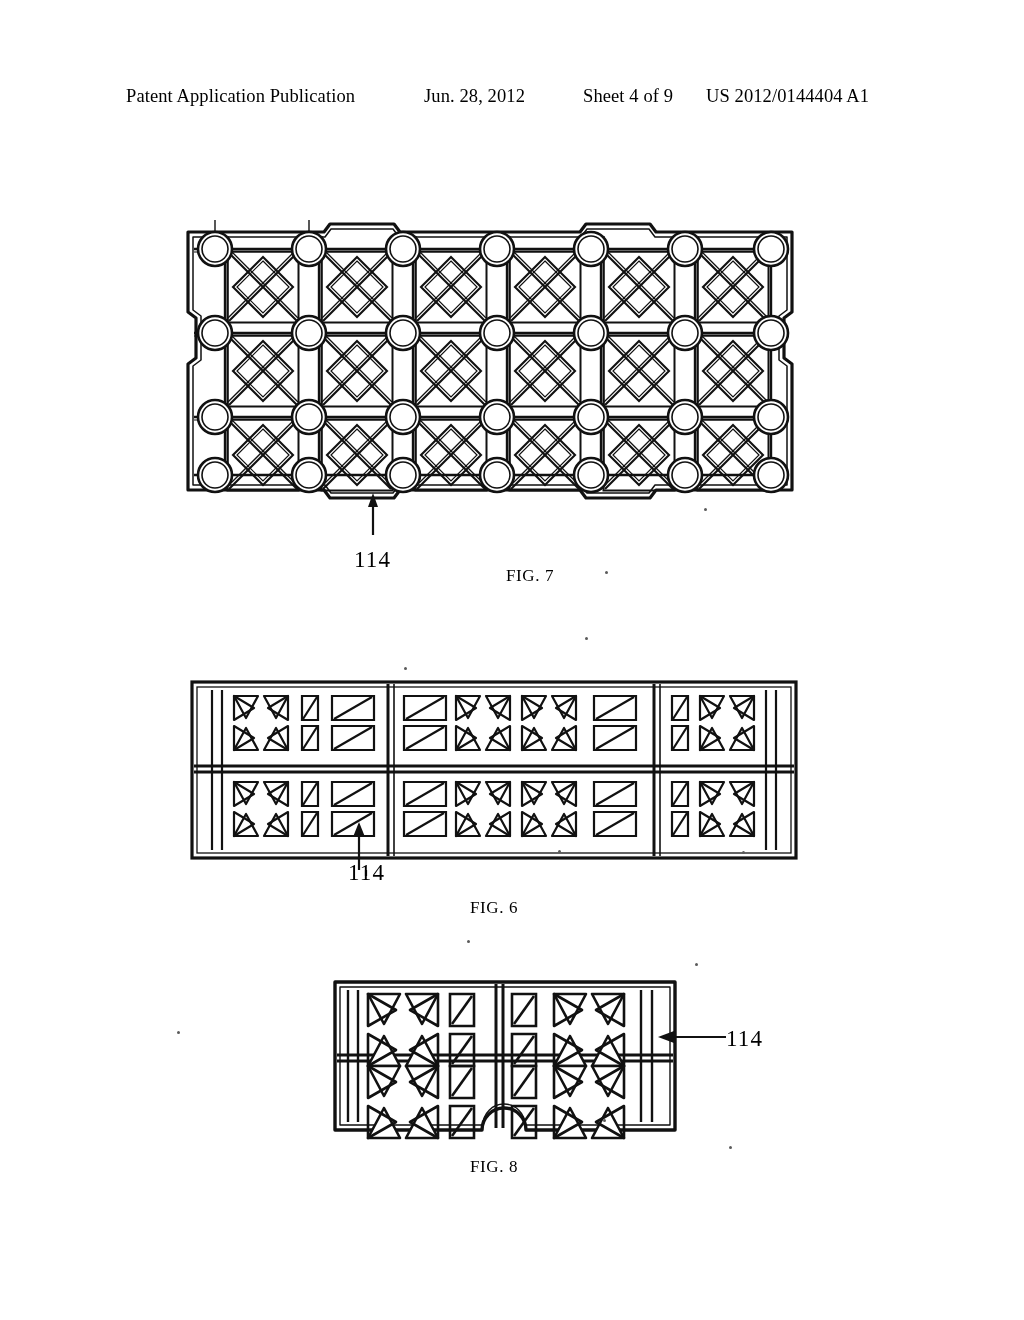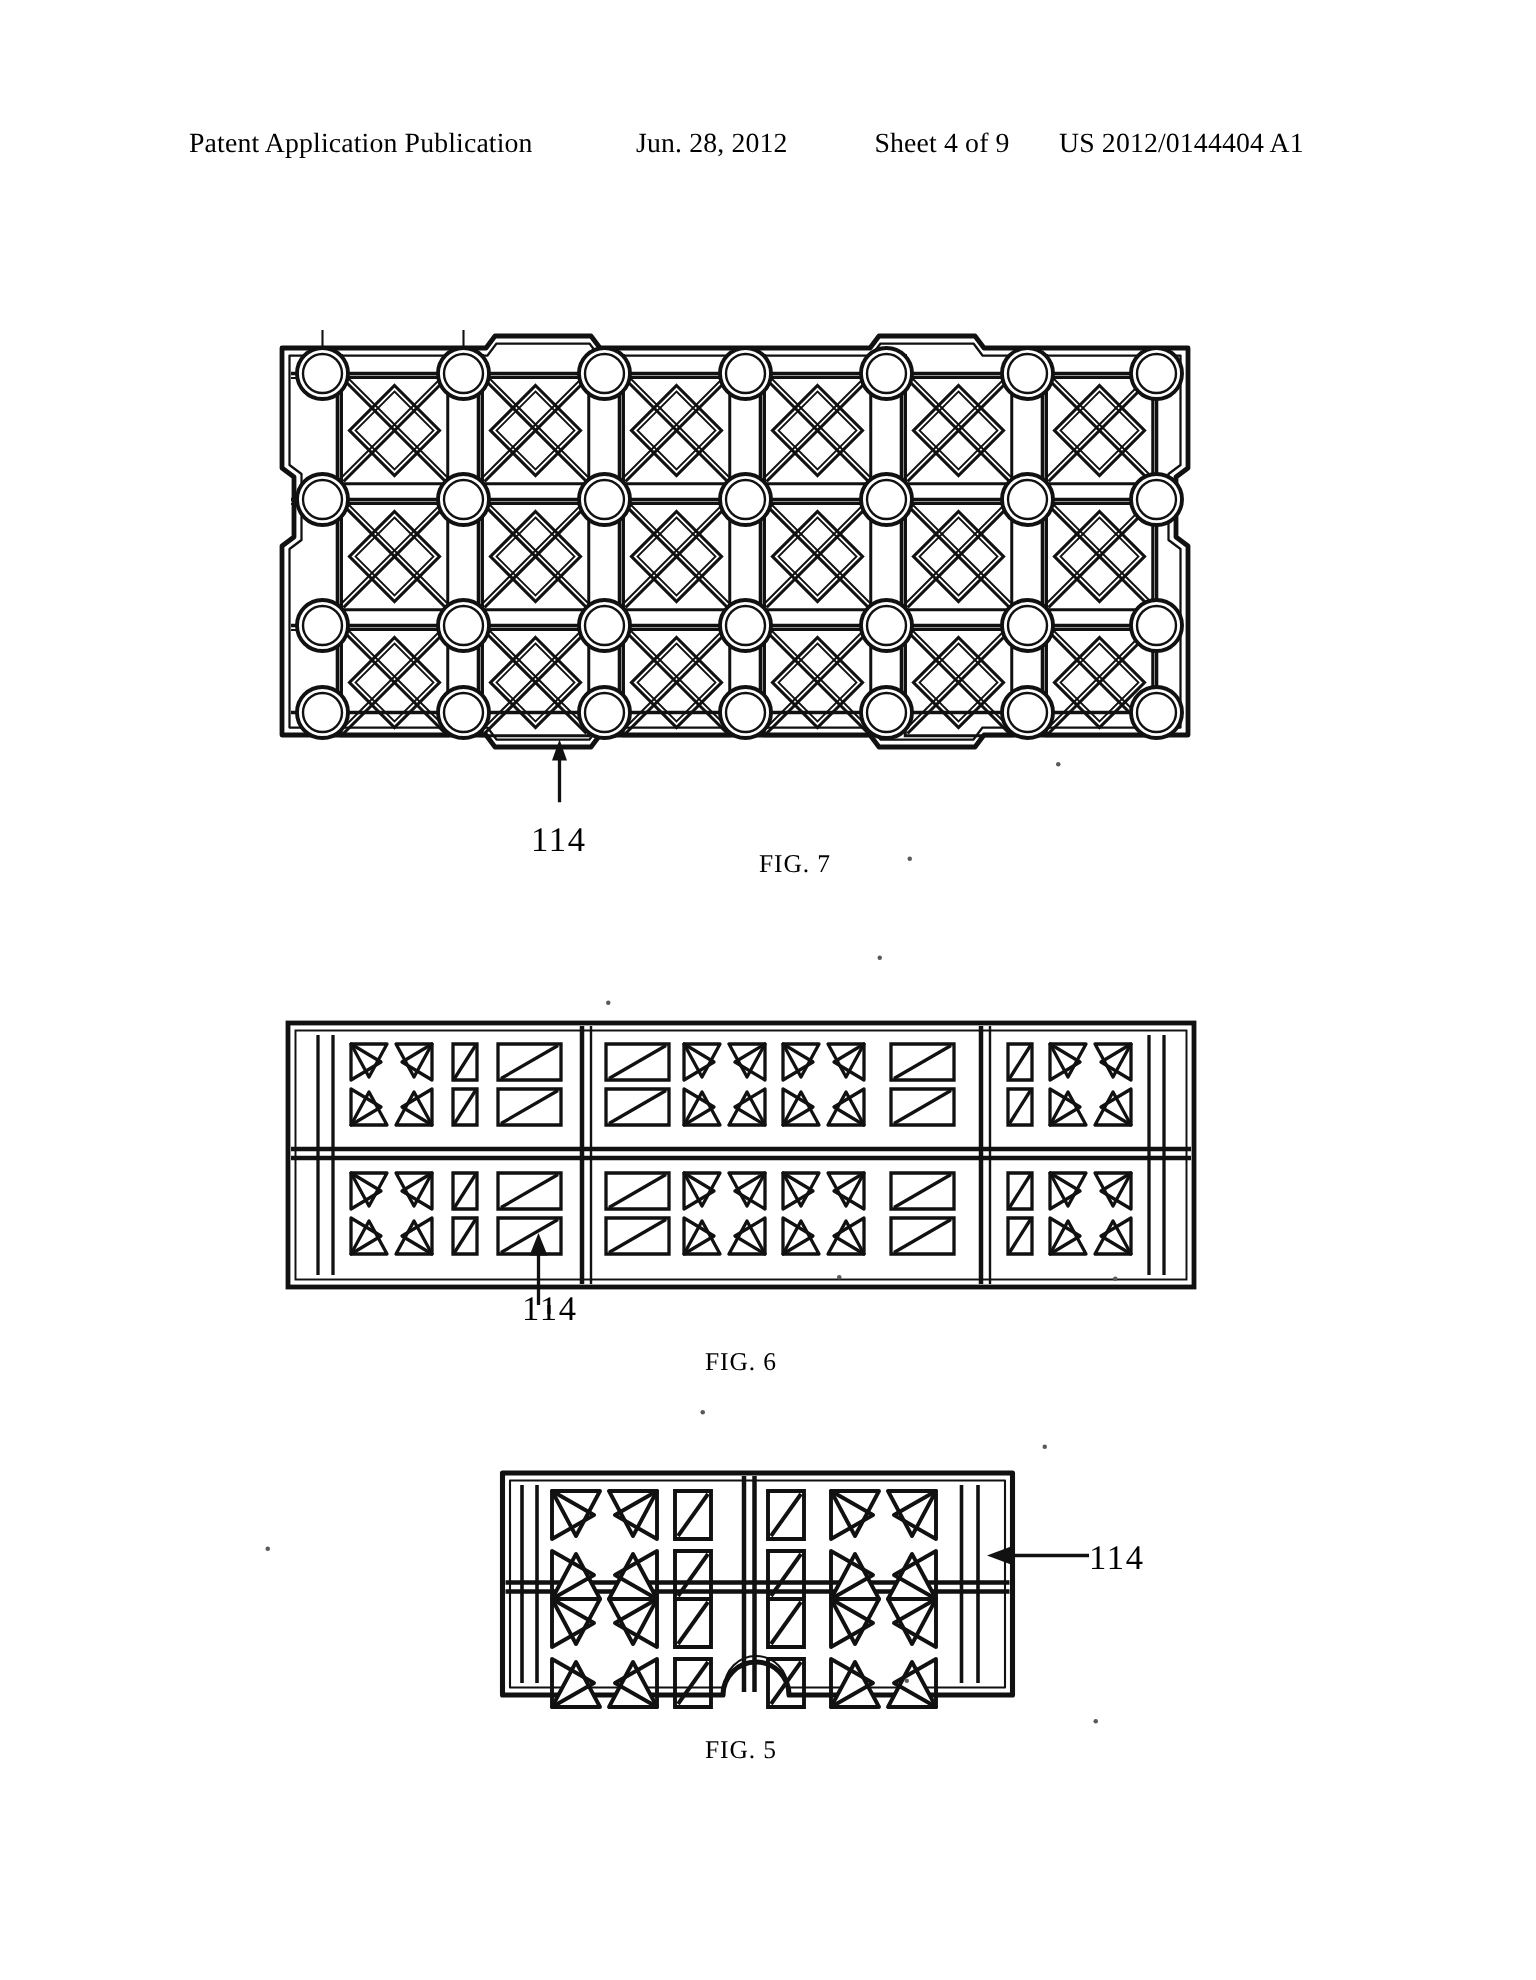--- a/index.html
+++ b/index.html
@@ -445,21 +445,21 @@
     <use href="#f9narrow" x="180" y="92"></use>
     <use href="#f9quad" x="222" y="92"></use>
   </g>
 </svg>
 
 <svg style="position:absolute; top:1022px; left:648px;" width="80" height="30">
   <line x1="78" y1="15" x2="22" y2="15" stroke="#111" stroke-width="2.2"></line>
   <polygon points="10,15 26,9 26,21" fill="#111"></polygon>
 </svg>
 
-<div class="fig-caption" id="fig9-caption">FIG. 5</div>
+<div class="fig-caption" id="fig9-caption">FIG. 8</div>
 <div class="ref-num" id="fig9-ref">114</div>
 
 <div class="speck" style="top:571px; left:605px; width:3px; height:3px;"></div>
 <div class="speck" style="top:637px; left:585px; width:3px; height:3px;"></div>
 <div class="speck" style="top:667px; left:404px; width:3px; height:3px;"></div>
 <div class="speck" style="top:508px; left:704px; width:3px; height:3px;"></div>
 <div class="speck" style="top:850px; left:558px; width:3px; height:3px;"></div>
 <div class="speck" style="top:851px; left:742px; width:3px; height:3px;"></div>
 <div class="speck" style="top:940px; left:467px; width:3px; height:3px;"></div>
 <div class="speck" style="top:963px; left:695px; width:3px; height:3px;"></div>

